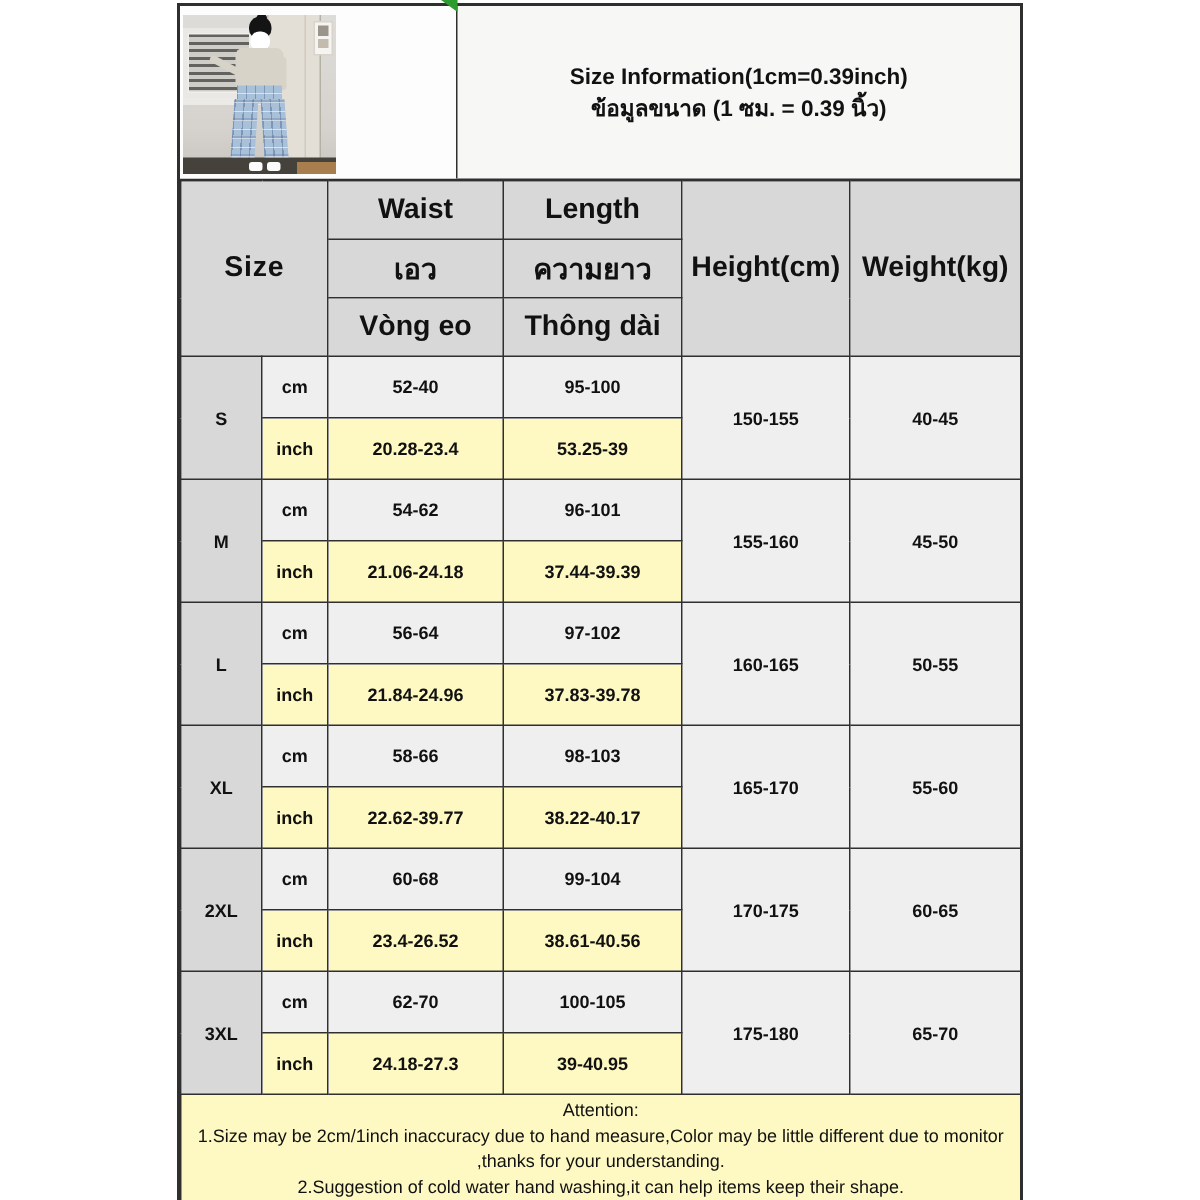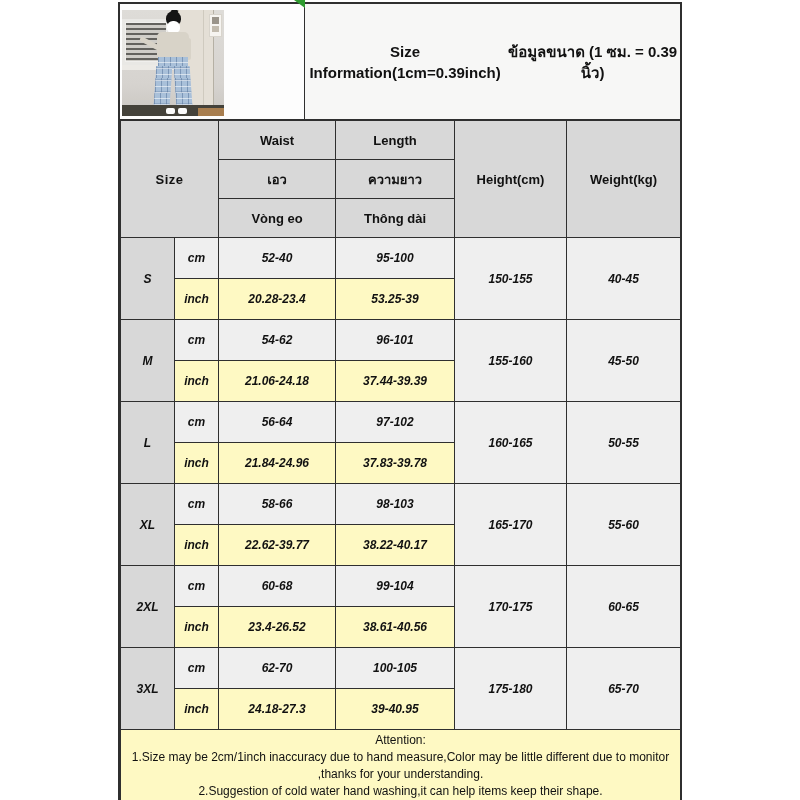--- a/index.html
+++ b/index.html
@@ -7,21 +7,21 @@
     width:800px;height:800px;background:#ffffff;position:relative;overflow:hidden;
     font-family:"Liberation Sans","DejaVu Sans",sans-serif;color:#1b1b1b;
   }
   .sheet{
     position:absolute;left:118px;top:2px;width:560px;
     border:2px solid #2f2f2f;background:#fdfdfd;
   }
   
   .band{display:flex;height:115px;border-bottom:1px solid #2f2f2f;background:#f7f7f6;}
   .photo-cell{width:184px;border-right:1px solid #2f2f2f;position:relative;background:#fdfdfd;flex:none;}
-  .title-cell{flex:1;display:flex;flex-direction:row;justify-content:center;align-items:center;text-align:center;}
+  .title-cell{flex:1;display:flex;flex-direction:column;justify-content:center;align-items:center;text-align:center;}
   .title-cell div{font-size:15px;font-weight:700;line-height:21px;color:#111;}
   
   .photo{position:absolute;left:2px;top:6px;width:102px;height:106px;overflow:hidden;
          background:linear-gradient(180deg,#dedcd8 0%,#d6d3cf 70%,#c9c6c1 100%);}
   .window{position:absolute;left:0;top:9px;width:48px;height:46px;background:#f0efed;border:3px solid #e9e8e5;box-sizing:border-box;}
   .blinds{position:absolute;inset:1px;background:repeating-linear-gradient(180deg,#63625e 0 2px,#cfcdc8 2px 5px);}
   .sill{position:absolute;left:0;top:55px;width:52px;height:5px;background:#eceae6;}
   .door{position:absolute;left:56px;top:0;width:34px;height:100%;background:#e4dfd6;border-left:1px solid #c6c1b6;border-right:1px solid #b5b0a4;}
   .door-line{position:absolute;left:24px;top:0;width:1px;height:100%;background:#cfcaBF;background:#cfcabf;}
   .poster{position:absolute;right:3px;top:5px;width:11px;height:21px;background:#f6f4f0;box-shadow:0 0 0 1px #d8d4cc;}
@@ -47,22 +47,22 @@
   .shoe-r{position:absolute;left:56px;bottom:2px;width:9px;height:6px;background:#fbfbfb;border-radius:2px;}
   .green-mark{position:absolute;left:294px;top:0;width:0;height:0;
     border-top:8px solid #2e9b2e;border-left:11px solid transparent;z-index:5;}
   
   table{border-collapse:collapse;width:100%;table-layout:fixed;}
   td{border:1px solid #2f2f2f;text-align:center;vertical-align:middle;
      font-size:12px;font-weight:700;color:#111;padding:0 2px;overflow:hidden;}
   .g{background:#d8d8d8;}
   .lg{background:#efefef;}
   .w{background:#fef9c3;}
-  .hrow td{height:38px;font-size:13px;}
-  .drow td{height:40px;font-style:italic;}
+  .hrow td{height:38px;font-size:19px;}
+  .drow td{height:40px;}
   .size-big{font-size:27px;letter-spacing:0.5px;}
   .att{height:70px;font-weight:400;font-size:12px;line-height:17px;padding:2px 4px;vertical-align:top;}
   .att div{margin:0;}
 </style>
 </head>
 <body>
 
 <div class="green-mark"></div>
 
 <div class="sheet">

